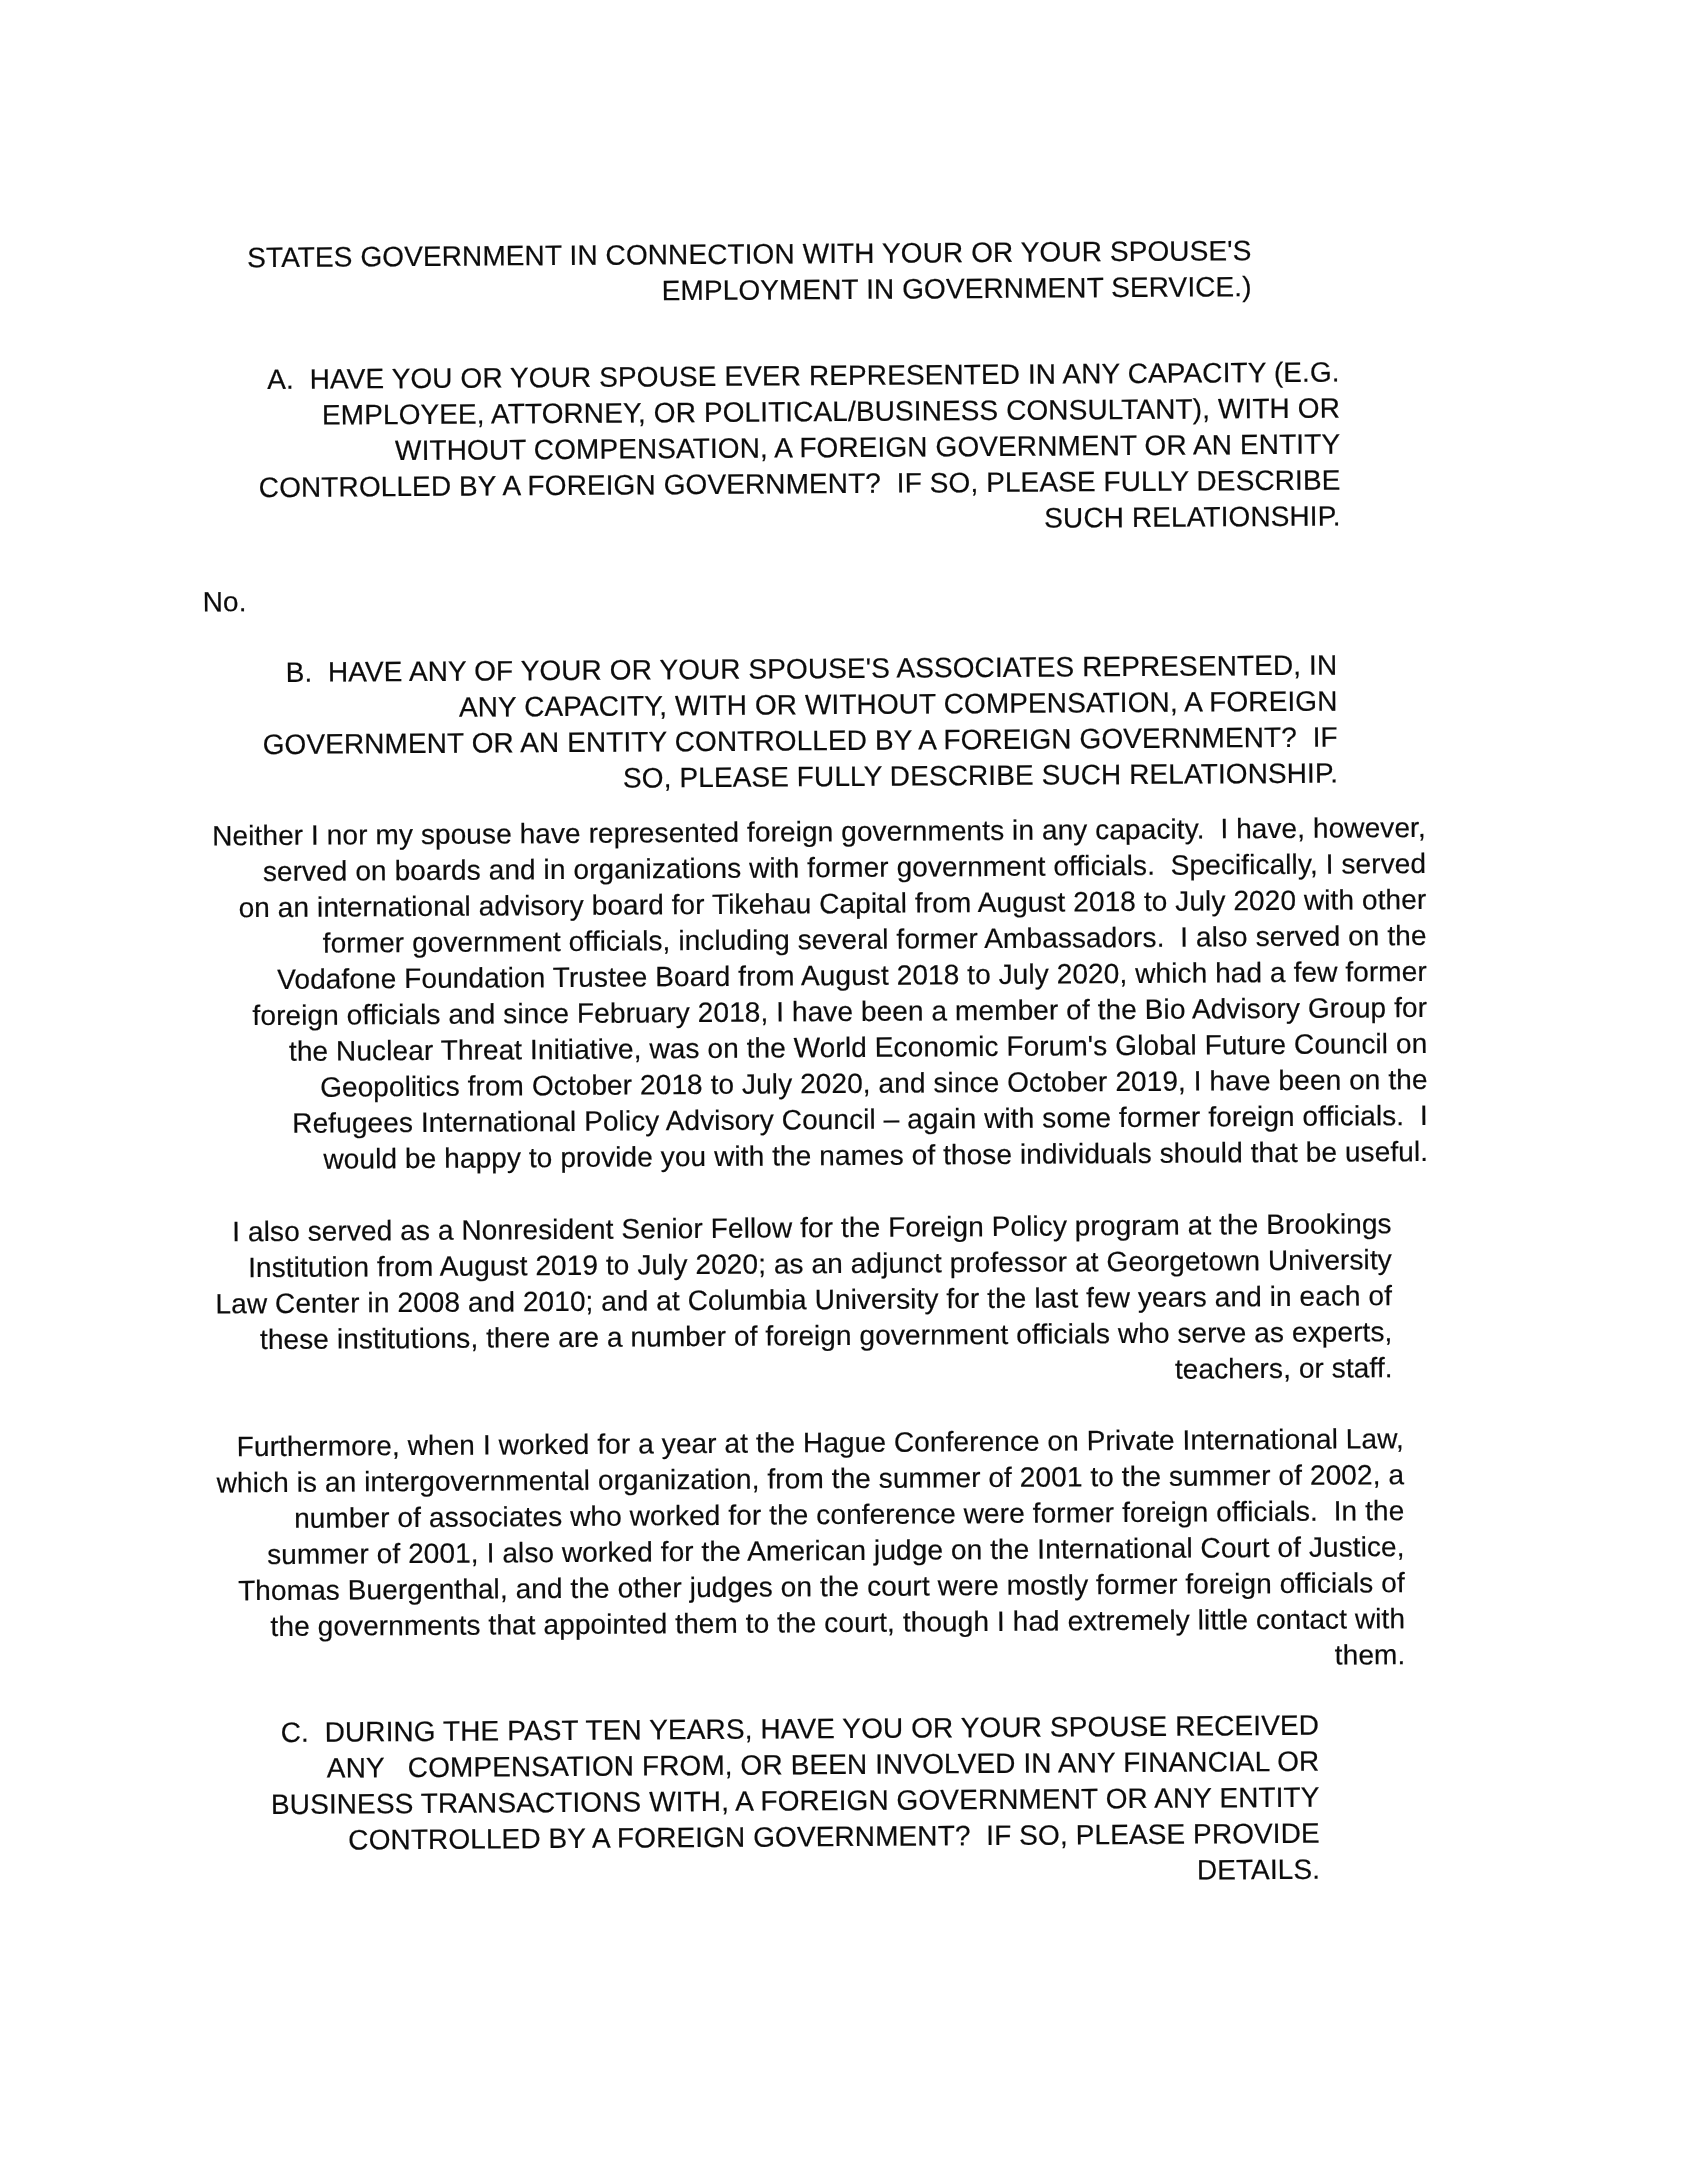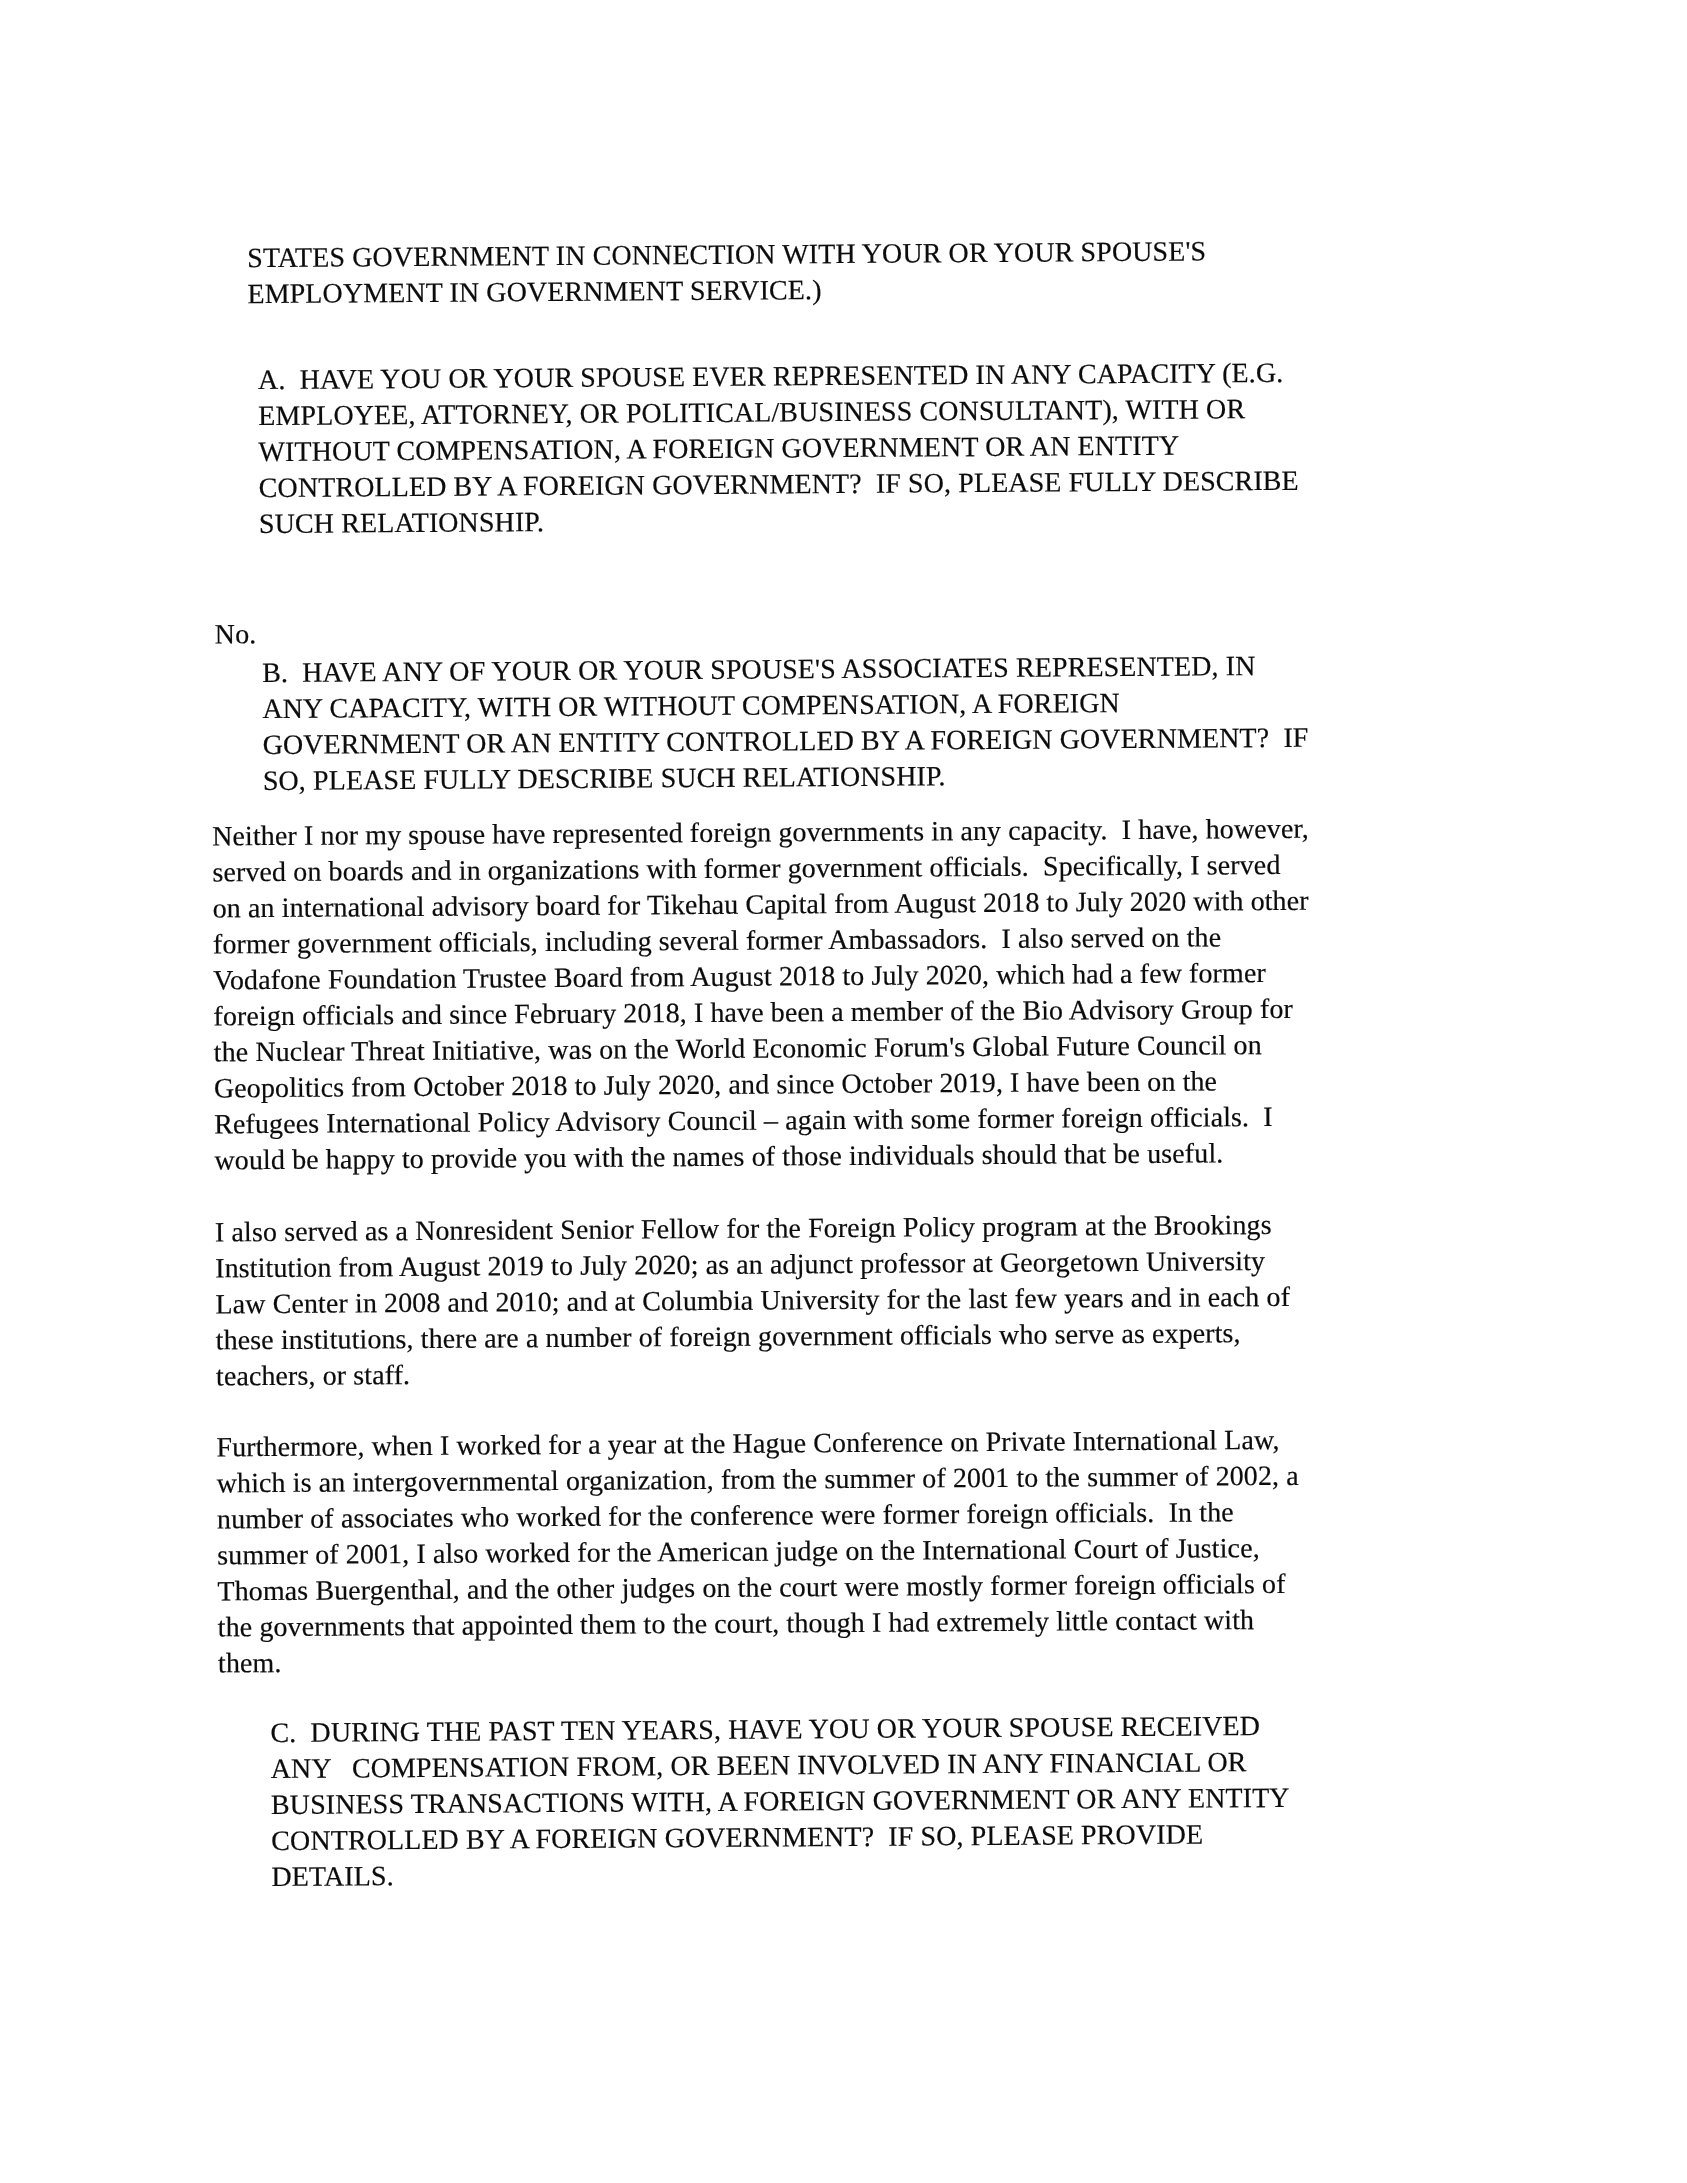--- a/index.html
+++ b/index.html
@@ -6,21 +6,22 @@
     margin: 0;
     padding: 0;
     background: #e8e8e8;
   }
   .page {
     position: relative;
     width: 1687px;
     height: 2183px;
     background: #ffffff;
     overflow: hidden;
-    font-family: Liberation Serif, serif;
+    font-family: Liberation Sans, sans-serif;
+    text-align: right;
   }
   .content {
     position: absolute;
     left: 0; top: 0;
     width: 1687px;
     height: 2183px;
     transform: rotate(-0.4deg);
     transform-origin: 50% 50%;
     color: #0c0c0c;
     -webkit-text-stroke: 0.2px currentColor;
@@ -49,21 +50,21 @@
       </div>
 
     <div class="block q-block" style="left:263px; top:358px;">
         <div class="line">A.  HAVE YOU OR YOUR SPOUSE EVER REPRESENTED IN ANY CAPACITY (E.G.</div>
         <div class="line">EMPLOYEE, ATTORNEY, OR POLITICAL/BUSINESS CONSULTANT), WITH OR</div>
         <div class="line">WITHOUT COMPENSATION, A FOREIGN GOVERNMENT OR AN ENTITY</div>
         <div class="line">CONTROLLED BY A FOREIGN GOVERNMENT?  IF SO, PLEASE FULLY DESCRIBE</div>
         <div class="line">SUCH RELATIONSHIP.</div>
       </div>
 
-    <div class="block" style="left:218px; top:580px;margin-top:32px;">
+    <div class="block" style="left:206px; top:580px;">
       <div class="line">No.</div>
     </div>
 
     <div class="block q-block" style="left:265px; top:651px;">
         <div class="line">B.  HAVE ANY OF YOUR OR YOUR SPOUSE'S ASSOCIATES REPRESENTED, IN</div>
         <div class="line">ANY CAPACITY, WITH OR WITHOUT COMPENSATION, A FOREIGN</div>
         <div class="line">GOVERNMENT OR AN ENTITY CONTROLLED BY A FOREIGN GOVERNMENT?  IF</div>
         <div class="line">SO, PLEASE FULLY DESCRIBE SUCH RELATIONSHIP.</div>
       </div>
 

